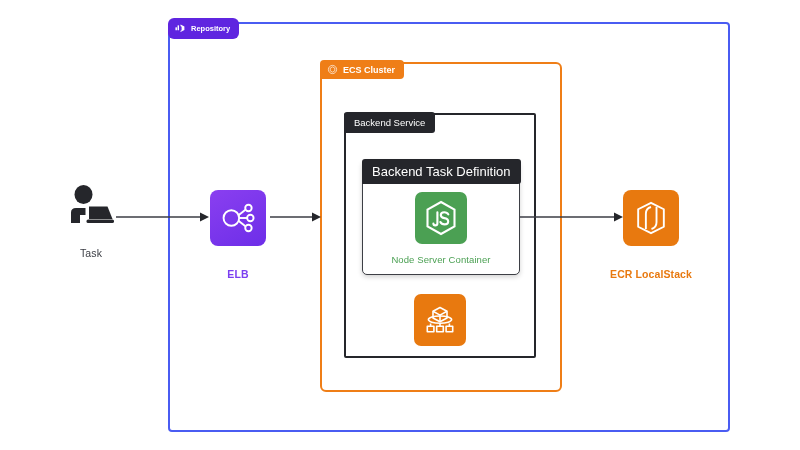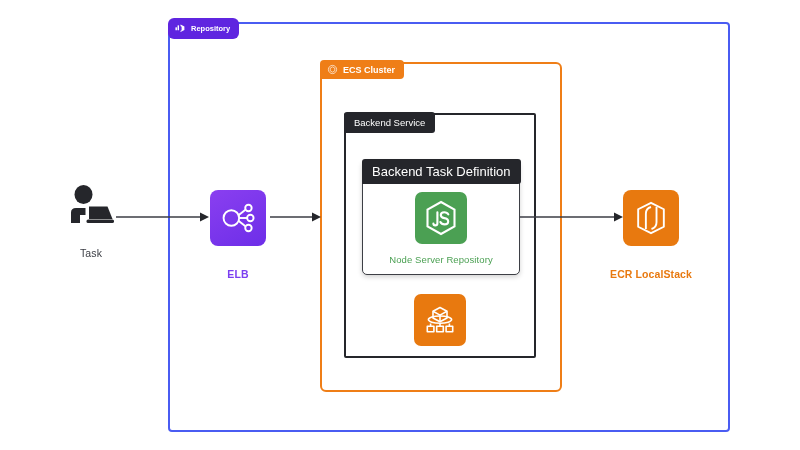--- a/index.html
+++ b/index.html
@@ -170,21 +170,21 @@
 
   <div class="node node-nodejs">
     <div class="node-tile tile-nodejs">
       <svg width="34" height="36" viewBox="0 0 34 36" aria-hidden="true">
         <path d="M17 2 L30.5 9.6 L30.5 26.4 L17 34 L3.5 26.4 L3.5 9.6 Z" fill="none" stroke="#ffffff" stroke-width="2.1"></path>
         <path d="M13.4 12.2 L13.4 23.2 Q13.4 25.4 11.2 25.4 Q9.4 25.4 9.4 23.6" fill="none" stroke="#ffffff" stroke-width="2.1" stroke-linecap="round"></path>
         <path d="M24.3 14.4 Q23.2 12.2 20.2 12.2 Q16.8 12.2 16.8 15 Q16.8 17.6 20.3 18.1
                  Q24.2 18.6 24.2 21.4 Q24.2 24.4 20.6 24.4 Q17.4 24.4 16.4 22" fill="none" stroke="#ffffff" stroke-width="2.1" stroke-linecap="round"></path>
       </svg>
     </div>
-    <div class="node-label">Node Server Repository</div>
+    <div class="node-label">Node Server Container</div>
   </div>
 
   <div class="node node-ecstask">
     <div class="node-tile tile-ecstask">
       <svg width="36" height="36" viewBox="0 0 36 36" aria-hidden="true">
         <g stroke="#ffffff" fill="none" stroke-width="1.6" stroke-linejoin="round">
           <path d="M18 5.5 L25 9.3 L25 16 L18 19.8 L11 16 L11 9.3 Z"></path>
           <path d="M11 9.3 L18 13.1 L25 9.3 M18 13.1 L18 19.8"></path>
           <ellipse cx="18" cy="17.6" rx="11.6" ry="3.6"></ellipse>
           <path d="M8.6 21.6 L8.6 24 M18 21.6 L18 24 M27.4 21.6 L27.4 24"></path>

